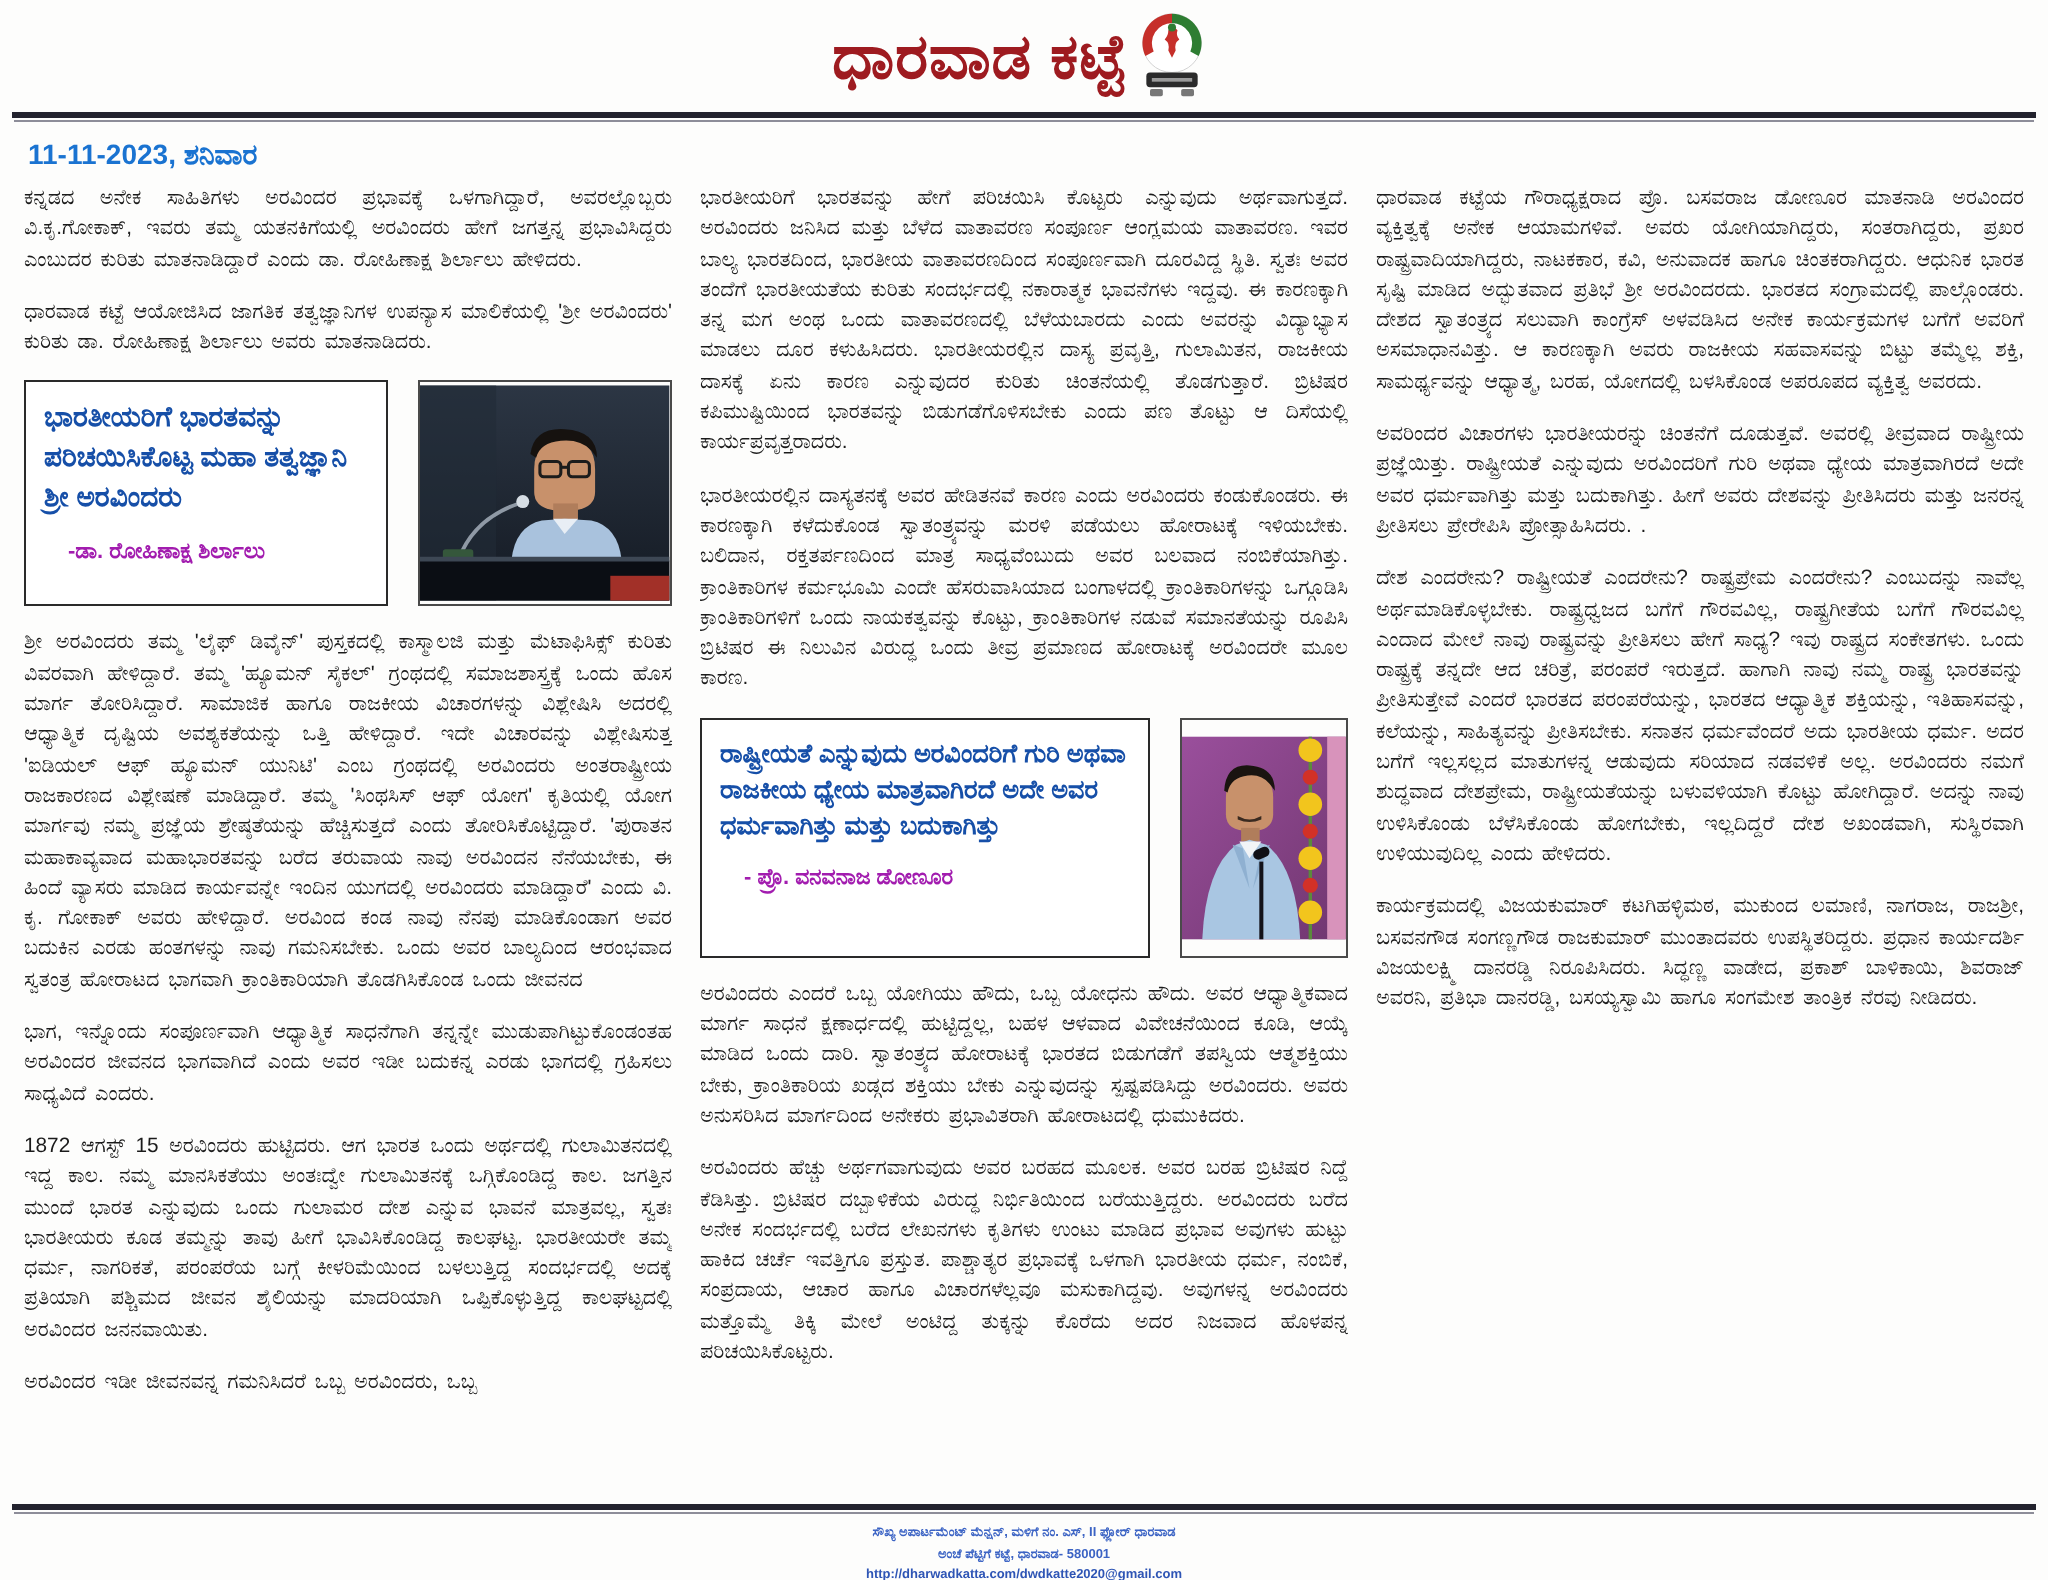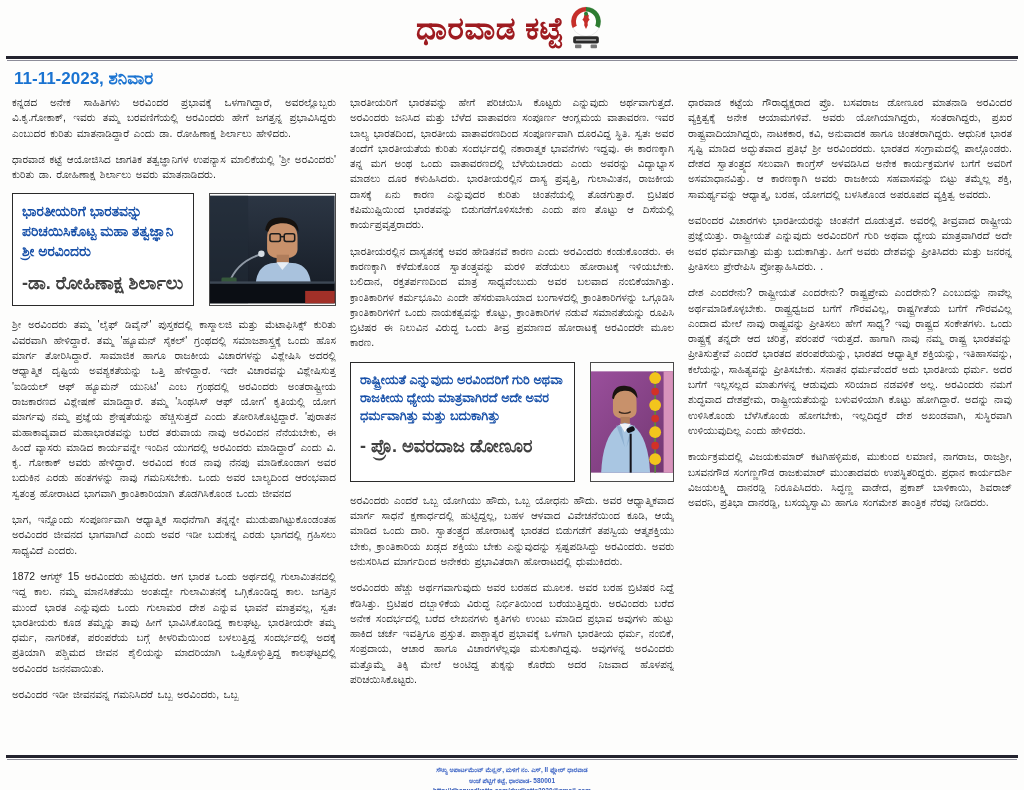--- a/index.html
+++ b/index.html
@@ -22,21 +22,21 @@
   }
   .logo{width:44px;height:50px;display:block;}
   .rule-top{
     margin:0 6px;height:0;
     border-top:3px solid #23232e;
     box-shadow:0 3px 0 -1px #8d8d99;
   }
   
   .dateline{
     padding:10px 14px 2px 14px;
-    font-size:17px;font-weight:bold;color:#1a73d1;
+    font-size:14px;font-weight:bold;color:#1a73d1;
   }
   
   .columns{
     display:grid;grid-template-columns:324px 324px 324px;
     column-gap:14px;padding:4px 12px 0 12px;
     height:658px;overflow:hidden;
   }
   .col{overflow:hidden;}
   .col p.body{
     margin:0 0 11px 0;
@@ -48,21 +48,21 @@
   .quote-box{
     border:1.5px solid #2a2a2a;
     padding:8px 9px;box-sizing:border-box;
     display:flex;flex-direction:column;justify-content:flex-start;
     background:#fff;
   }
   .quote-box .quote-text{
     margin:0;font-size:14px;font-weight:bold;color:#164fa8;line-height:1.4;
   }
   .quote-box .quote-attr{
-    margin:12px 0 0 0;font-size:18px;font-weight:bold;color:#404040;
+    margin:12px 0 0 12px;font-size:11px;font-weight:bold;color:#a21caf;
   }
   .qb1{width:188px;}
   .qb2{width:258px;}
   .qb2 .quote-text{font-size:12.8px;}
   .photo{display:block;border:1px solid #4a4a4a;box-sizing:border-box;}
   
   .rule-bottom{
     margin:2px 6px 0 6px;height:0;
     border-top:3px solid #23232e;
     box-shadow:0 3px 0 -1px #8d8d99;
@@ -96,21 +96,21 @@
       </svg>
     </div>
   </header>
   <div class="rule-top"></div>
 
   <div class="dateline">11-11-2023, ಶನಿವಾರ</div>
 
   <main class="columns">
 
     <section class="col">
-      <p class="body">ಕನ್ನಡದ ಅನೇಕ ಸಾಹಿತಿಗಳು ಅರವಿಂದರ ಪ್ರಭಾವಕ್ಕೆ ಒಳಗಾಗಿದ್ದಾರೆ, ಅವರಲ್ಲೊಬ್ಬರು ವಿ.ಕೃ.ಗೋಕಾಕ್, ಇವರು ತಮ್ಮ ಬರವಣಿಗೆಯಲ್ಲಿ ಅರವಿಂದರು ಹೇಗೆ ಜಗತ್ತನ್ನ ಪ್ರಭಾವಿಸಿದ್ದರು ಎಂಬುದರ ಕುರಿತು ಮಾತನಾಡಿದ್ದಾರೆ ಎಂದು ಡಾ. ರೋಹಿಣಾಕ್ಷ ಶಿರ್ಲಾಲು ಹೇಳಿದರು.</p>
+      <p class="body">ಕನ್ನಡದ ಅನೇಕ ಸಾಹಿತಿಗಳು ಅರವಿಂದರ ಪ್ರಭಾವಕ್ಕೆ ಒಳಗಾಗಿದ್ದಾರೆ, ಅವರಲ್ಲೊಬ್ಬರು ವಿ.ಕೃ.ಗೋಕಾಕ್, ಇವರು ತಮ್ಮ ಯತನಕಿಗೆಯಲ್ಲಿ ಅರವಿಂದರು ಹೇಗೆ ಜಗತ್ತನ್ನ ಪ್ರಭಾವಿಸಿದ್ದರು ಎಂಬುದರ ಕುರಿತು ಮಾತನಾಡಿದ್ದಾರೆ ಎಂದು ಡಾ. ರೋಹಿಣಾಕ್ಷ ಶಿರ್ಲಾಲು ಹೇಳಿದರು.</p>
       <p class="body">ಧಾರವಾಡ ಕಟ್ಟೆ ಆಯೋಜಿಸಿದ ಜಾಗತಿಕ ತತ್ವಜ್ಞಾನಿಗಳ ಉಪನ್ಯಾಸ ಮಾಲಿಕೆಯಲ್ಲಿ 'ಶ್ರೀ ಅರವಿಂದರು' ಕುರಿತು ಡಾ. ರೋಹಿಣಾಕ್ಷ ಶಿರ್ಲಾಲು ಅವರು ಮಾತನಾಡಿದರು.</p>
 
       <div class="media-row">
         <div class="quote-box qb1">
           <p class="quote-text">ಭಾರತೀಯರಿಗೆ ಭಾರತವನ್ನು ಪರಿಚಯಿಸಿಕೊಟ್ಟ ಮಹಾ ತತ್ವಜ್ಞಾನಿ ಶ್ರೀ ಅರವಿಂದರು</p>
           <p class="quote-attr">-ಡಾ. ರೋಹಿಣಾಕ್ಷ ಶಿರ್ಲಾಲು</p>
         </div>
         <svg class="photo" width="131" height="113" viewBox="0 0 131 113" aria-hidden="true">
           <defs>
             <linearGradient id="bg1" x1="0" y1="0" x2="0" y2="1">
@@ -146,21 +146,21 @@
       <p class="body">ಅರವಿಂದರ ಇಡೀ ಜೀವನವನ್ನ ಗಮನಿಸಿದರೆ ಒಬ್ಬ ಅರವಿಂದರು, ಒಬ್ಬ</p>
     </section>
 
     <section class="col">
       <p class="body">ಭಾರತೀಯರಿಗೆ ಭಾರತವನ್ನು ಹೇಗೆ ಪರಿಚಯಿಸಿ ಕೊಟ್ಟರು ಎನ್ನುವುದು ಅರ್ಥವಾಗುತ್ತದೆ. ಅರವಿಂದರು ಜನಿಸಿದ ಮತ್ತು ಬೆಳೆದ ವಾತಾವರಣ ಸಂಪೂರ್ಣ ಆಂಗ್ಲಮಯ ವಾತಾವರಣ. ಇವರ ಬಾಲ್ಯ ಭಾರತದಿಂದ, ಭಾರತೀಯ ವಾತಾವರಣದಿಂದ ಸಂಪೂರ್ಣವಾಗಿ ದೂರವಿದ್ದ ಸ್ಥಿತಿ. ಸ್ವತಃ ಅವರ ತಂದೆಗೆ ಭಾರತೀಯತೆಯ ಕುರಿತು ಸಂದರ್ಭದಲ್ಲಿ ನಕಾರಾತ್ಮಕ ಭಾವನೆಗಳು ಇದ್ದವು. ಈ ಕಾರಣಕ್ಕಾಗಿ ತನ್ನ ಮಗ ಅಂಥ ಒಂದು ವಾತಾವರಣದಲ್ಲಿ ಬೆಳೆಯಬಾರದು ಎಂದು ಅವರನ್ನು ವಿದ್ಯಾಭ್ಯಾಸ ಮಾಡಲು ದೂರ ಕಳುಹಿಸಿದರು. ಭಾರತೀಯರಲ್ಲಿನ ದಾಸ್ಯ ಪ್ರವೃತ್ತಿ, ಗುಲಾಮಿತನ, ರಾಜಕೀಯ ದಾಸಕ್ಕೆ ಏನು ಕಾರಣ ಎನ್ನುವುದರ ಕುರಿತು ಚಿಂತನೆಯಲ್ಲಿ ತೊಡಗುತ್ತಾರೆ. ಬ್ರಿಟಿಷರ ಕಪಿಮುಷ್ಟಿಯಿಂದ ಭಾರತವನ್ನು ಬಿಡುಗಡೆಗೊಳಿಸಬೇಕು ಎಂದು ಪಣ ತೊಟ್ಟು ಆ ದಿಸೆಯಲ್ಲಿ ಕಾರ್ಯಪ್ರವೃತ್ತರಾದರು.</p>
       <p class="body">ಭಾರತೀಯರಲ್ಲಿನ ದಾಸ್ಯತನಕ್ಕೆ ಅವರ ಹೇಡಿತನವೆ ಕಾರಣ ಎಂದು ಅರವಿಂದರು ಕಂಡುಕೊಂಡರು. ಈ ಕಾರಣಕ್ಕಾಗಿ ಕಳೆದುಕೊಂಡ ಸ್ವಾತಂತ್ರ್ಯವನ್ನು ಮರಳಿ ಪಡೆಯಲು ಹೋರಾಟಕ್ಕೆ ಇಳಿಯಬೇಕು. ಬಲಿದಾನ, ರಕ್ತತರ್ಪಣದಿಂದ ಮಾತ್ರ ಸಾಧ್ಯವೆಂಬುದು ಅವರ ಬಲವಾದ ನಂಬಿಕೆಯಾಗಿತ್ತು. ಕ್ರಾಂತಿಕಾರಿಗಳ ಕರ್ಮಭೂಮಿ ಎಂದೇ ಹೆಸರುವಾಸಿಯಾದ ಬಂಗಾಳದಲ್ಲಿ ಕ್ರಾಂತಿಕಾರಿಗಳನ್ನು ಒಗ್ಗೂಡಿಸಿ ಕ್ರಾಂತಿಕಾರಿಗಳಿಗೆ ಒಂದು ನಾಯಕತ್ವವನ್ನು ಕೊಟ್ಟು, ಕ್ರಾಂತಿಕಾರಿಗಳ ನಡುವೆ ಸಮಾನತೆಯನ್ನು ರೂಪಿಸಿ ಬ್ರಿಟಿಷರ ಈ ನಿಲುವಿನ ವಿರುದ್ಧ ಒಂದು ತೀವ್ರ ಪ್ರಮಾಣದ ಹೋರಾಟಕ್ಕೆ ಅರವಿಂದರೇ ಮೂಲ ಕಾರಣ.</p>
 
       <div class="media-row">
         <div class="quote-box qb2">
           <p class="quote-text">ರಾಷ್ಟ್ರೀಯತೆ ಎನ್ನುವುದು ಅರವಿಂದರಿಗೆ ಗುರಿ ಅಥವಾ ರಾಜಕೀಯ ಧ್ಯೇಯ ಮಾತ್ರವಾಗಿರದೆ ಅದೇ ಅವರ ಧರ್ಮವಾಗಿತ್ತು ಮತ್ತು ಬದುಕಾಗಿತ್ತು</p>
-          <p class="quote-attr">- ಪ್ರೊ. ಅವರದಾಜ ಡೋಣೂರ</p>
+          <p class="quote-attr">- ಪ್ರೊ. ವನವನಾಜ ಡೋಣೂರ</p>
         </div>
         <svg class="photo" width="97" height="120" viewBox="0 0 97 120" aria-hidden="true">
           <defs>
             <linearGradient id="bg2" x1="0" y1="0" x2="1" y2="1">
               <stop offset="0" stop-color="#9a4f9c"></stop>
               <stop offset="1" stop-color="#70366f"></stop>
             </linearGradient>
           </defs>
           <rect width="97" height="120" fill="url(#bg2)"></rect>
           <rect x="86" y="0" width="11" height="120" fill="#d893bb"></rect>

